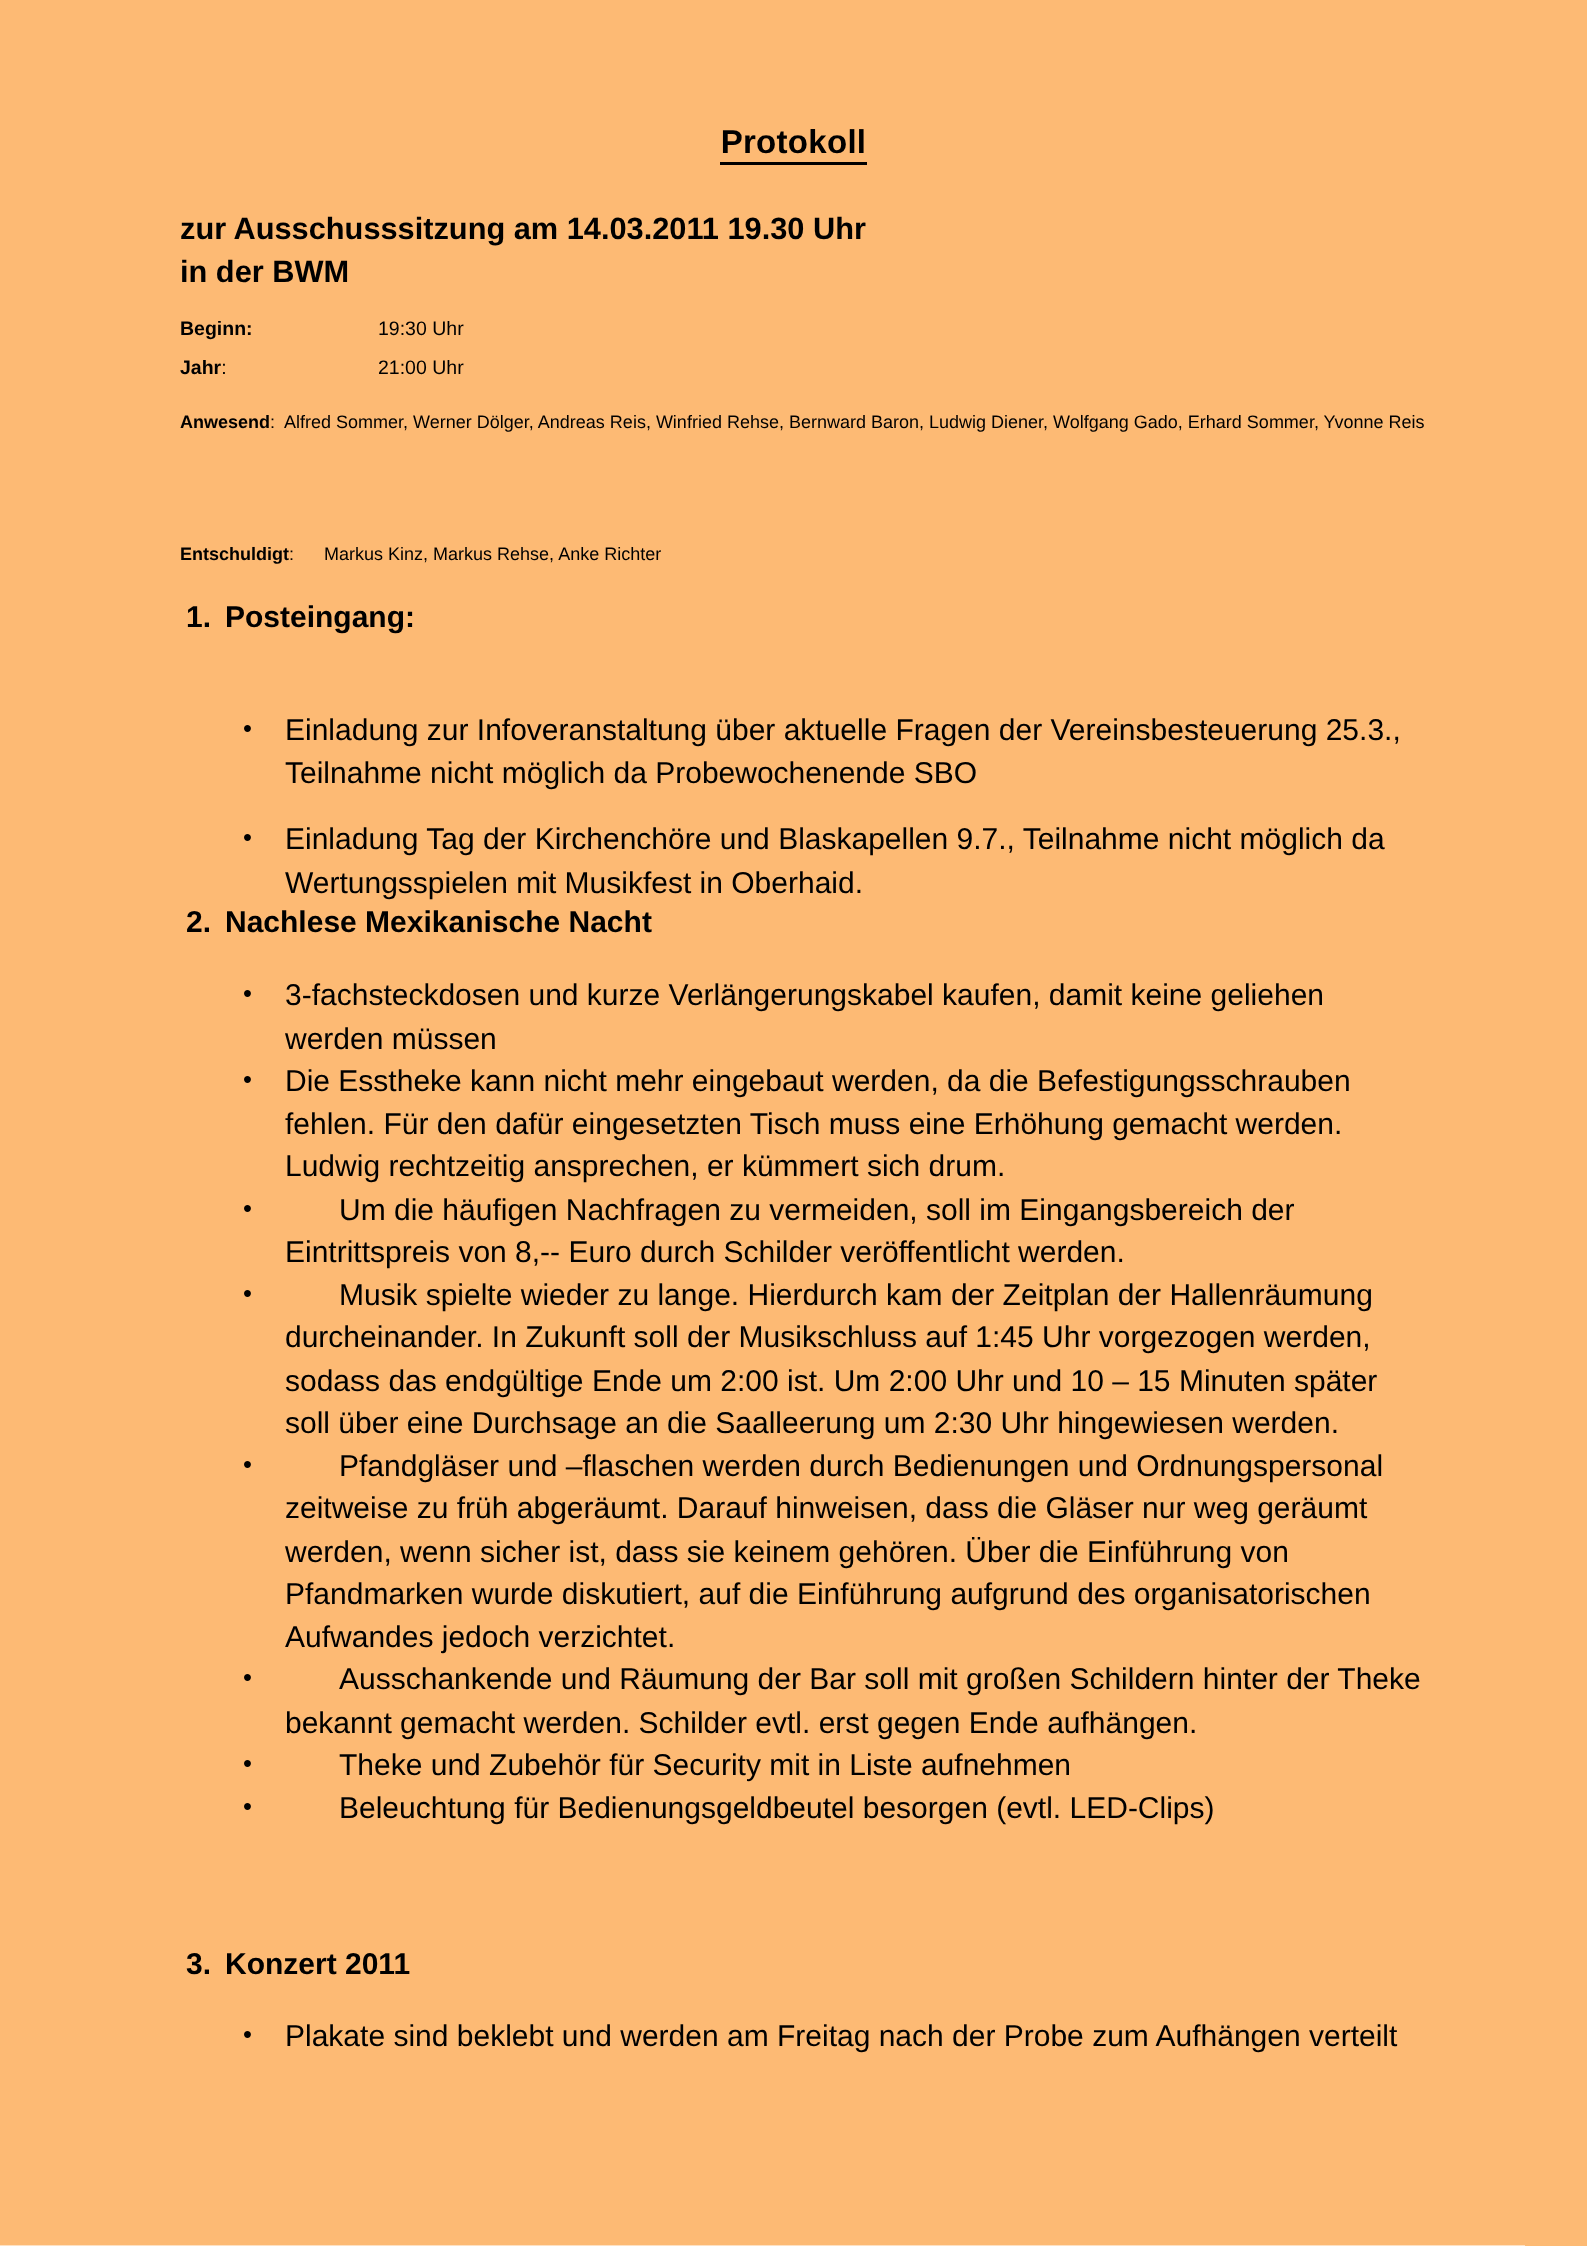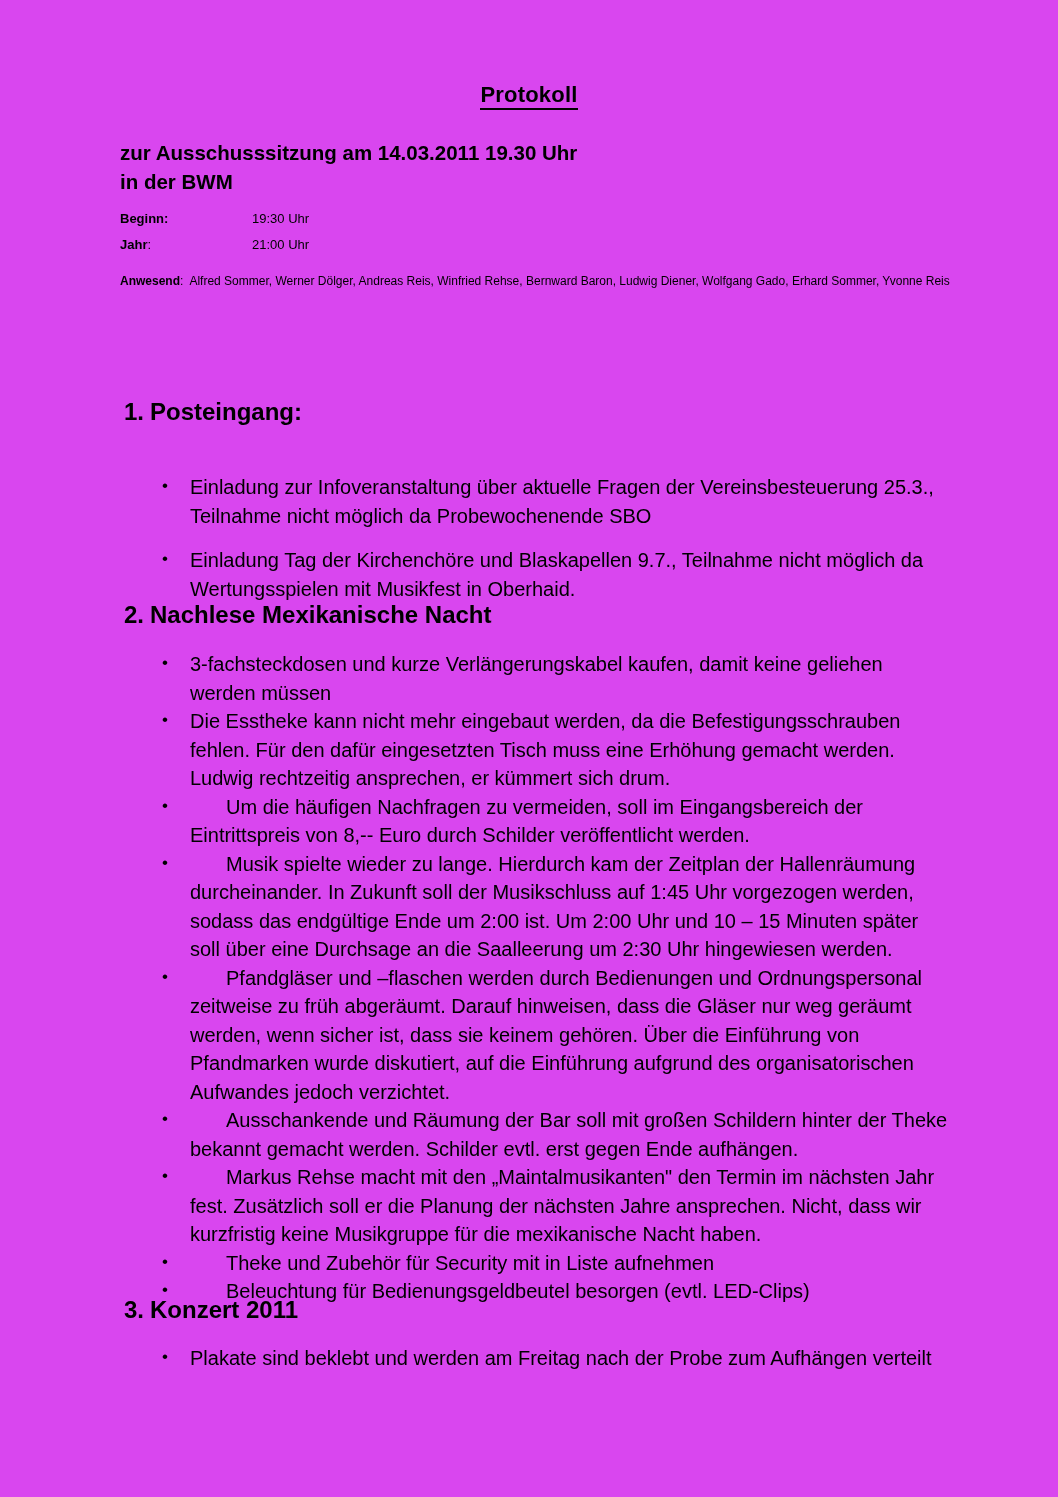--- a/index.html
+++ b/index.html
@@ -10,21 +10,21 @@
   }
   body {
     font-family: "Liberation Sans", sans-serif;
     color: #000000;
     -webkit-font-smoothing: none;
   }
   .page {
     position: relative;
     width: 1058px;
     height: 1497px;
-    background: #d946ef;
+    background: #fdba74;
     overflow: hidden;
     box-sizing: border-box;
   }
 
   
   .doc-title {
     position: absolute;
     left: 0;
     top: 82px;
     width: 1058px;
@@ -89,21 +89,21 @@
   .people-anwesend { top: 267px; }
   .people-anwesend .names { padding-left: 131px; text-indent: -131px; }
   .people-entschuldigt { top: 355px; }
   .people-entschuldigt .names { padding-left: 193px; text-indent: -193px; }
 
   
   .section-head {
     position: absolute;
     left: 124px;
     width: 860px;
-    font-size: 24px;
+    font-size: 20px;
     font-weight: bold;
     line-height: 28px;
   }
   .section-head .num {
     display: inline-block;
     width: 26px;
   }
 
   
   .bullets {
@@ -156,20 +156,23 @@
   </div>
 
   <div class="meta meta-ende">
     <span class="val"><span class="lbl">Jahr</span><span>:</span></span><span>21:00 Uhr</span>
   </div>
 
   <div class="people people-anwesend">
     <span class="names"><span class="lbl">Anwesend</span><span>:</span>&nbsp; <span>Alfred Sommer, Werner Dölger, Andreas Reis, Winfried Rehse, Bernward Baron, Ludwig Diener, Wolfgang Gado, Erhard Sommer, Yvonne Reis</span></span>
   </div>
 
+  <div class="people people-entschuldigt">
+    <span class="names"><span class="lbl">Entschuldigt</span><span>:</span>&nbsp;&nbsp;&nbsp;&nbsp;&nbsp; <span>Markus Kinz, Markus Rehse, Anke Richter</span></span>
+  </div>
 
   <div class="section-head" style="top:398px;">
     <span class="num">1.</span><span>Posteingang:</span>
   </div>
 
   <div class="bullets" id="list-posteingang">
     <div class="bullet"><span class="txt">Einladung zur Infoveranstaltung über aktuelle Fragen der Vereinsbesteuerung 25.3., Teilnahme nicht möglich da Probewochenende SBO</span></div>
     <div class="bullet"><span class="txt">Einladung Tag der Kirchenchöre und Blaskapellen 9.7., Teilnahme nicht möglich da Wertungsspielen mit Musikfest in Oberhaid.</span></div>
   </div>
 
@@ -177,21 +180,20 @@
     <span class="num">2.</span><span>Nachlese Mexikanische Nacht</span>
   </div>
 
   <div class="bullets" id="list-mexnacht">
     <div class="bullet"><span class="txt">3-fachsteckdosen und kurze Verlängerungskabel kaufen, damit keine geliehen werden müssen</span></div>
     <div class="bullet"><span class="txt">Die Esstheke kann nicht mehr eingebaut werden, da die Befestigungsschrauben fehlen. Für den dafür eingesetzten Tisch muss eine Erhöhung gemacht werden. Ludwig rechtzeitig ansprechen, er kümmert sich drum.</span></div>
     <div class="bullet tabbed"><span class="txt">Um die häufigen Nachfragen zu vermeiden, soll im Eingangsbereich der Eintrittspreis von 8,-- Euro durch Schilder veröffentlicht werden.</span></div>
     <div class="bullet tabbed"><span class="txt">Musik spielte wieder zu lange. Hierdurch kam der Zeitplan der Hallenräumung durcheinander. In Zukunft soll der Musikschluss auf 1:45 Uhr vorgezogen werden, sodass das endgültige Ende um 2:00 ist. Um 2:00 Uhr und 10 – 15 Minuten später soll über eine Durchsage an die Saalleerung um 2:30 Uhr hingewiesen werden.</span></div>
     <div class="bullet tabbed"><span class="txt">Pfandgläser und –flaschen werden durch Bedienungen und Ordnungspersonal zeitweise zu früh abgeräumt. Darauf hinweisen, dass die Gläser nur weg geräumt werden, wenn sicher ist, dass sie keinem gehören. Über die Einführung von Pfandmarken wurde diskutiert, auf die Einführung aufgrund des organisatorischen Aufwandes jedoch verzichtet.</span></div>
     <div class="bullet tabbed"><span class="txt">Ausschankende und Räumung der Bar soll mit großen Schildern hinter der Theke bekannt gemacht werden. Schilder evtl. erst gegen Ende aufhängen.</span></div>
-    <div class="bullet tabbed"><span class="txt">Markus Rehse macht mit den „Maintalmusikanten" den Termin im nächsten Jahr fest. Zusätzlich soll er die Planung der nächsten Jahre ansprechen. Nicht, dass wir kurzfristig keine Musikgruppe für die mexikanische Nacht haben.</span></div>
     <div class="bullet tabbed"><span class="txt">Theke und Zubehör für Security mit in Liste aufnehmen</span></div>
     <div class="bullet tabbed"><span class="txt">Beleuchtung für Bedienungsgeldbeutel besorgen (evtl. LED-Clips)</span></div>
   </div>
 
   <div class="section-head" style="top:1296px;">
     <span class="num">3.</span><span>Konzert 2011</span>
   </div>
 
   <div class="bullets" id="list-konzert">
     <div class="bullet"><span class="txt">Plakate sind beklebt und werden am Freitag nach der Probe zum Aufhängen verteilt</span></div>

